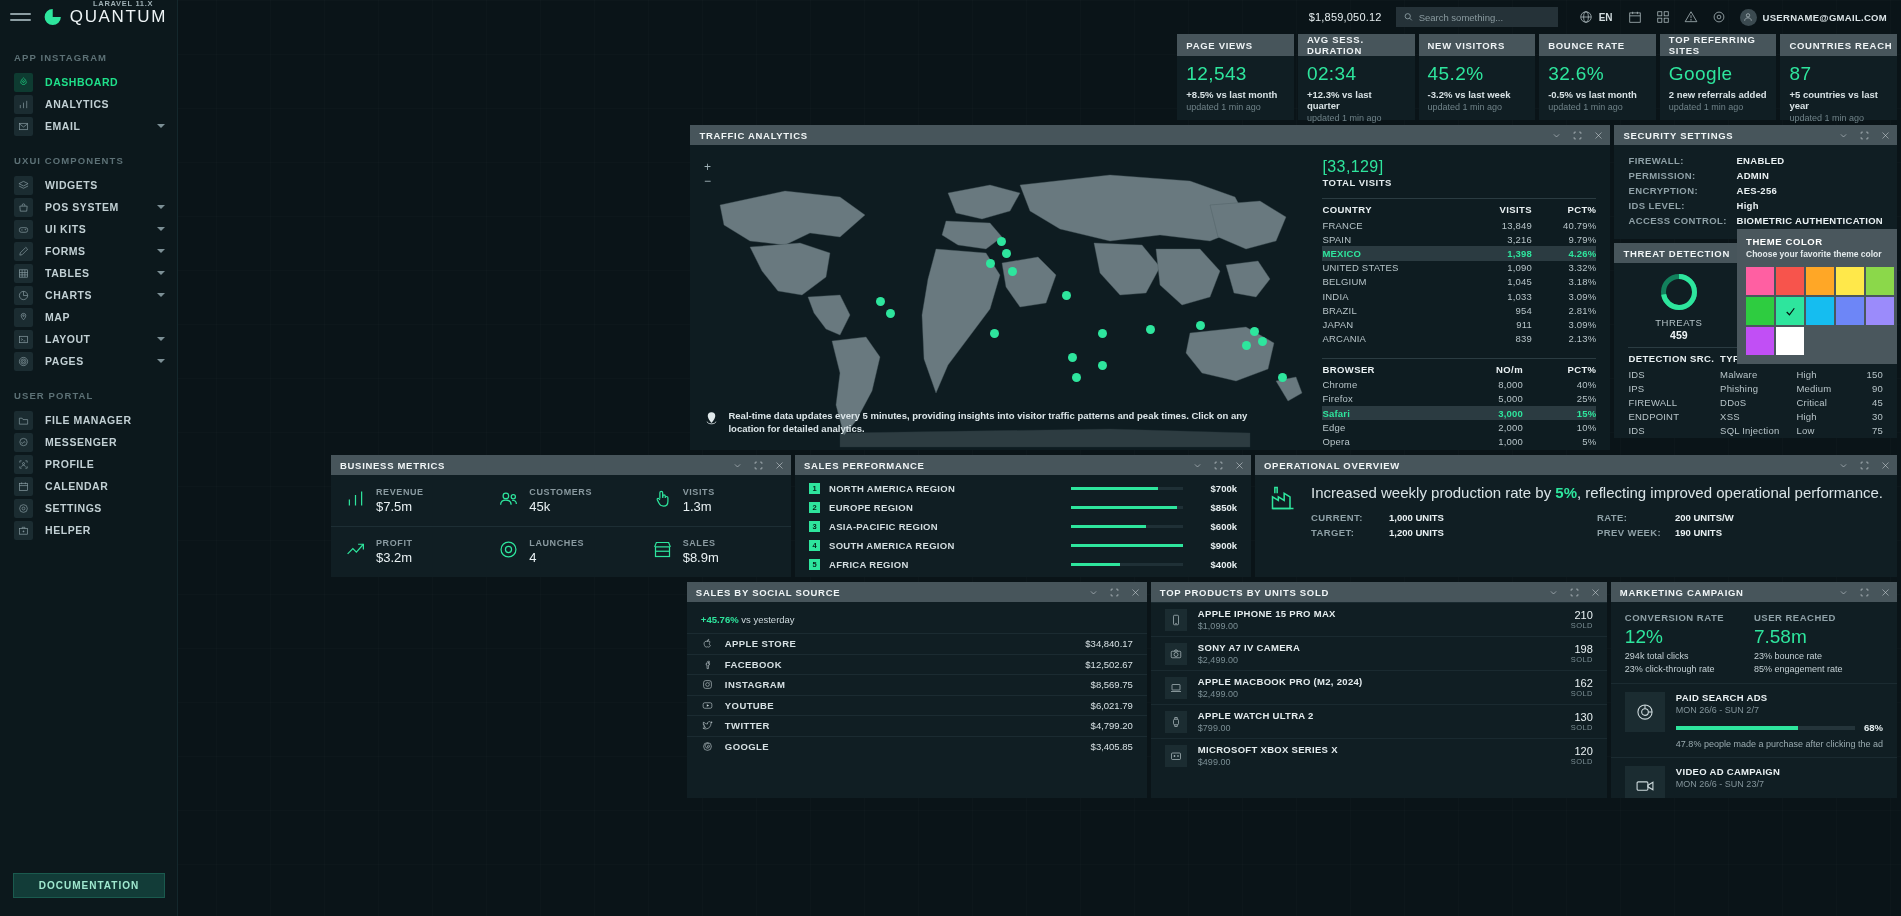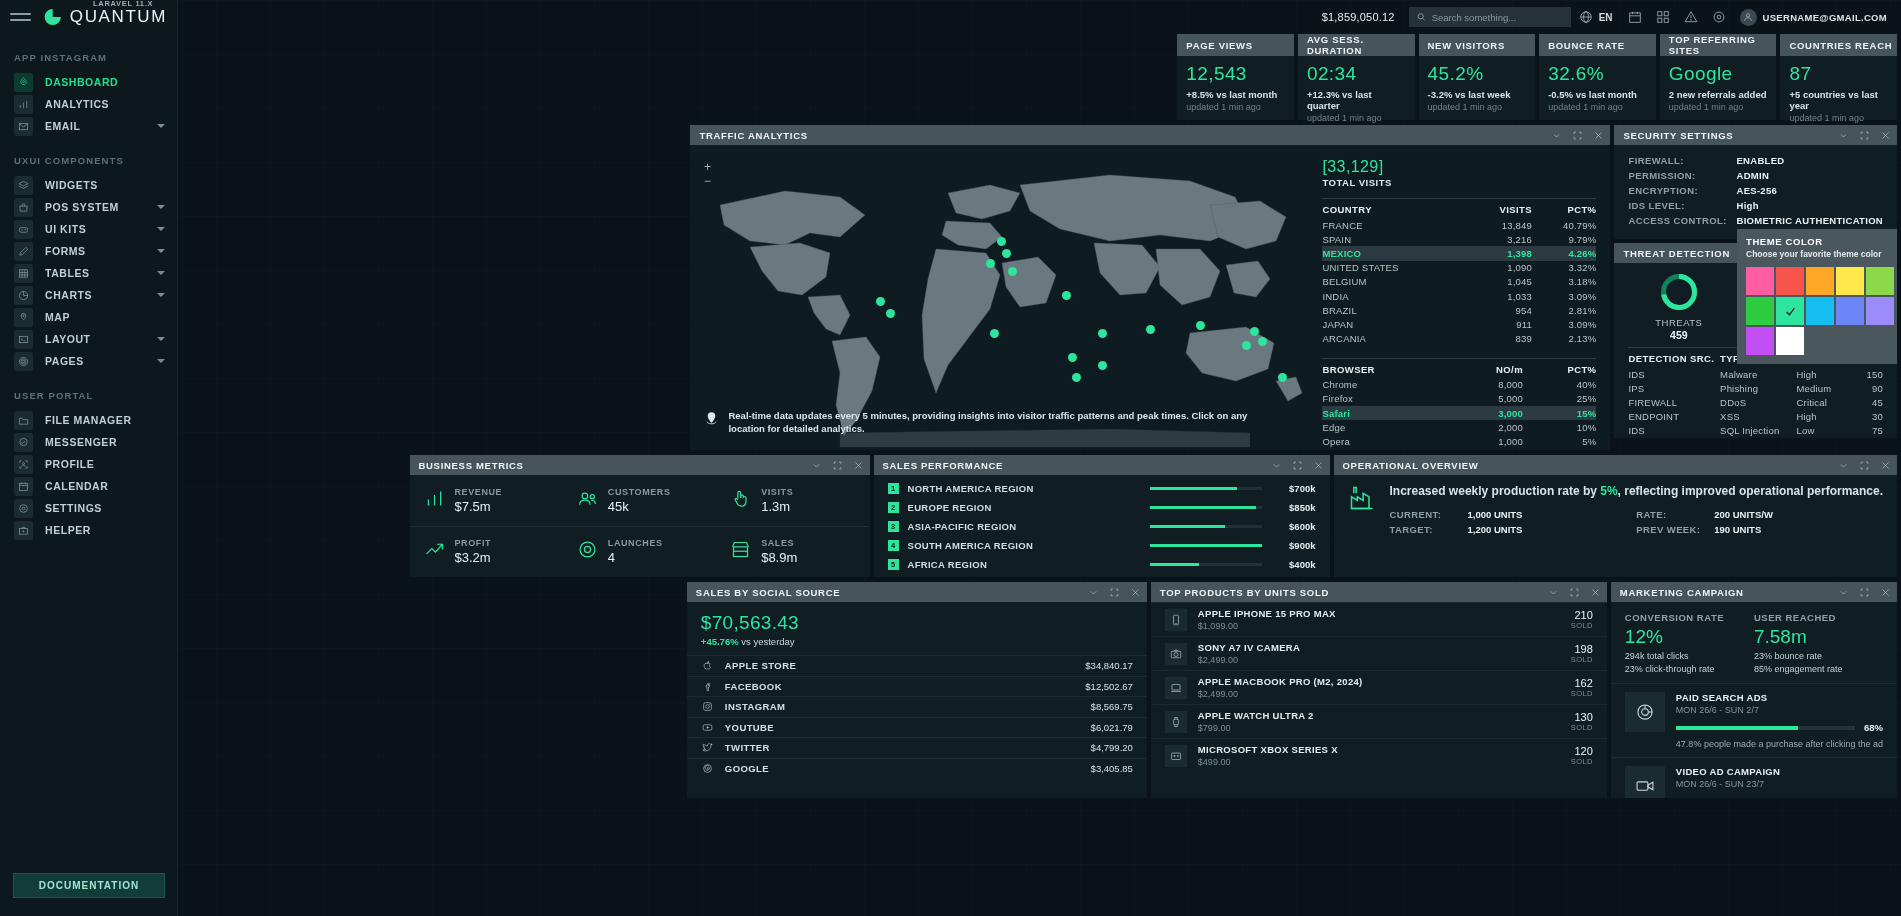--- a/index.html
+++ b/index.html
@@ -54,21 +54,21 @@
   }
 
   
   .main { flex: 1; display: flex; flex-direction: column; height: 916px; position: relative; align-items: flex-end; }
 
   
   .topbar { height: 34px; display: flex; align-items: center; justify-content: flex-end; padding-right: 14px; gap: 0px; }
   .balance { font-size: 11px; color: #e6eef0; margin-right: 14px; letter-spacing: .2px; }
   .searchbox {
     width: 162px; height: 20px; background: #253238; display: flex; align-items: center;
-    padding: 0 8px; gap: 6px; margin-right: 8px; cursor: text;
+    padding: 0 8px; gap: 6px; margin-right: 21px; cursor: text;
   }
   .searchbox input { background: none; border: none; outline: none; color: #b9c6ca; font-size: 9.5px; width: 100%; font-family: "Liberation Sans", sans-serif; }
   .searchbox input::placeholder { color: #8a9a9f; }
   .tb-ico { width: 15px; height: 15px; margin-right: 13px; cursor: pointer; display: flex; align-items: center; justify-content: center; }
   .tb-ico svg { width: 14px; height: 14px; stroke: #b3c0c4; fill: none; stroke-width: 1.3; }
   .tb-lang { font-size: 10px; color: #d3dde0; margin-right: 15px; margin-left: -8px; font-weight: bold; cursor: pointer; }
   .avatar { width: 17px; height: 17px; border-radius: 50%; background: #3b4a50; display: flex; align-items: center; justify-content: center; margin-right: 6px; }
   .avatar svg { width: 10px; height: 10px; stroke: #cfd9dc; fill: none; stroke-width: 1.4; }
   .userm { font-size: 9.5px; color: #dbe4e7; letter-spacing: .3px; font-weight: bold; }
 
@@ -179,21 +179,21 @@
   .theme-t { font-size: 9.5px; color: #fff; font-weight: bold; letter-spacing: .6px; }
   .theme-s { font-size: 8.5px; color: #e3eaec; margin-top: 2px; line-height: 1.3; font-weight: bold; }
   .swatches { display: grid; grid-template-columns: repeat(5, 28px); gap: 2px; margin-top: 7px; }
   .sw { width: 28px; height: 28px; display: flex; align-items: center; justify-content: center; cursor: pointer; }
   .sw svg { width: 13px; height: 13px; stroke: #05130f; fill: none; stroke-width: 2.2; }
 
   
   .op-body { padding: 9px 14px 10px 14px; display: flex; gap: 14px; }
   .op-ico svg { width: 28px; height: 28px; stroke: #2ee59d; fill: none; stroke-width: 1.3; }
   .op-txt { flex: 1; }
-  .op-note { font-size: 12px; color: #d9e3e6; font-weight: bold; }
+  .op-note { font-size: 15px; color: #d9e3e6; font-weight: normal; }
   .op-note b { color: #2ee59d; }
   .op-grid { display: flex; margin-top: 11px; }
   .op-half { flex: 1; }
   .op-line { display: flex; font-size: 9.5px; margin-bottom: 4px; }
   .op-k { width: 78px; color: #8fa1a7; letter-spacing: .4px; font-weight: bold; }
   .op-v { color: #eaf1f3; font-weight: bold; }
 
   
   .mk-top { display: flex; padding: 10px 14px 9px 14px; }
   .mk-half { flex: 1; }
@@ -1094,21 +1094,20 @@
             <span class="ph-ico">
                 <svg viewBox="0 0 24 24">
                   <line x1="4" y1="4" x2="20" y2="20"></line>
                   <line x1="20" y1="4" x2="4" y2="20"></line>
                 </svg>
               </span>
           </span>
         </div>
         <div class="panel-body" style="height:196px">
           <div class="ss-top">
-            <div class="ss-amt">$70,563.43</div>
             <div class="ss-sub">
               <b>+45.76%</b><span> vs yesterday</span>
             </div>
           </div>
           <div id="ss-list">
               <div class="ss-row">
                 <span class="ss-ico">
                   <svg viewBox="0 0 24 24" class="">
                     <path d="M16 12c0-2.2 1.7-3.2 1.8-3.3-1-1.4-2.5-1.6-3-1.7-1.3-.1-2.6.8-3.2.8s-1.7-.8-2.8-.7c-1.4 0-2.8.8-3.5 2.1-1.5 2.6-.4 6.5 1.1 8.6.7 1 1.6 2.2 2.7 2.1 1.1 0 1.5-.7 2.8-.7s1.7.7 2.8.7 1.9-1 2.6-2c.6-.8 .9-1.7 1-1.8-.1 0-2.3-.9-2.3-3.1z"></path>
                     <path d="M13.9 5.6c.6-.7 1-1.7.9-2.6-.9 0-1.9.6-2.5 1.3-.5.6-1 1.6-.9 2.5 1 .1 1.9-.5 2.5-1.2z"></path>

